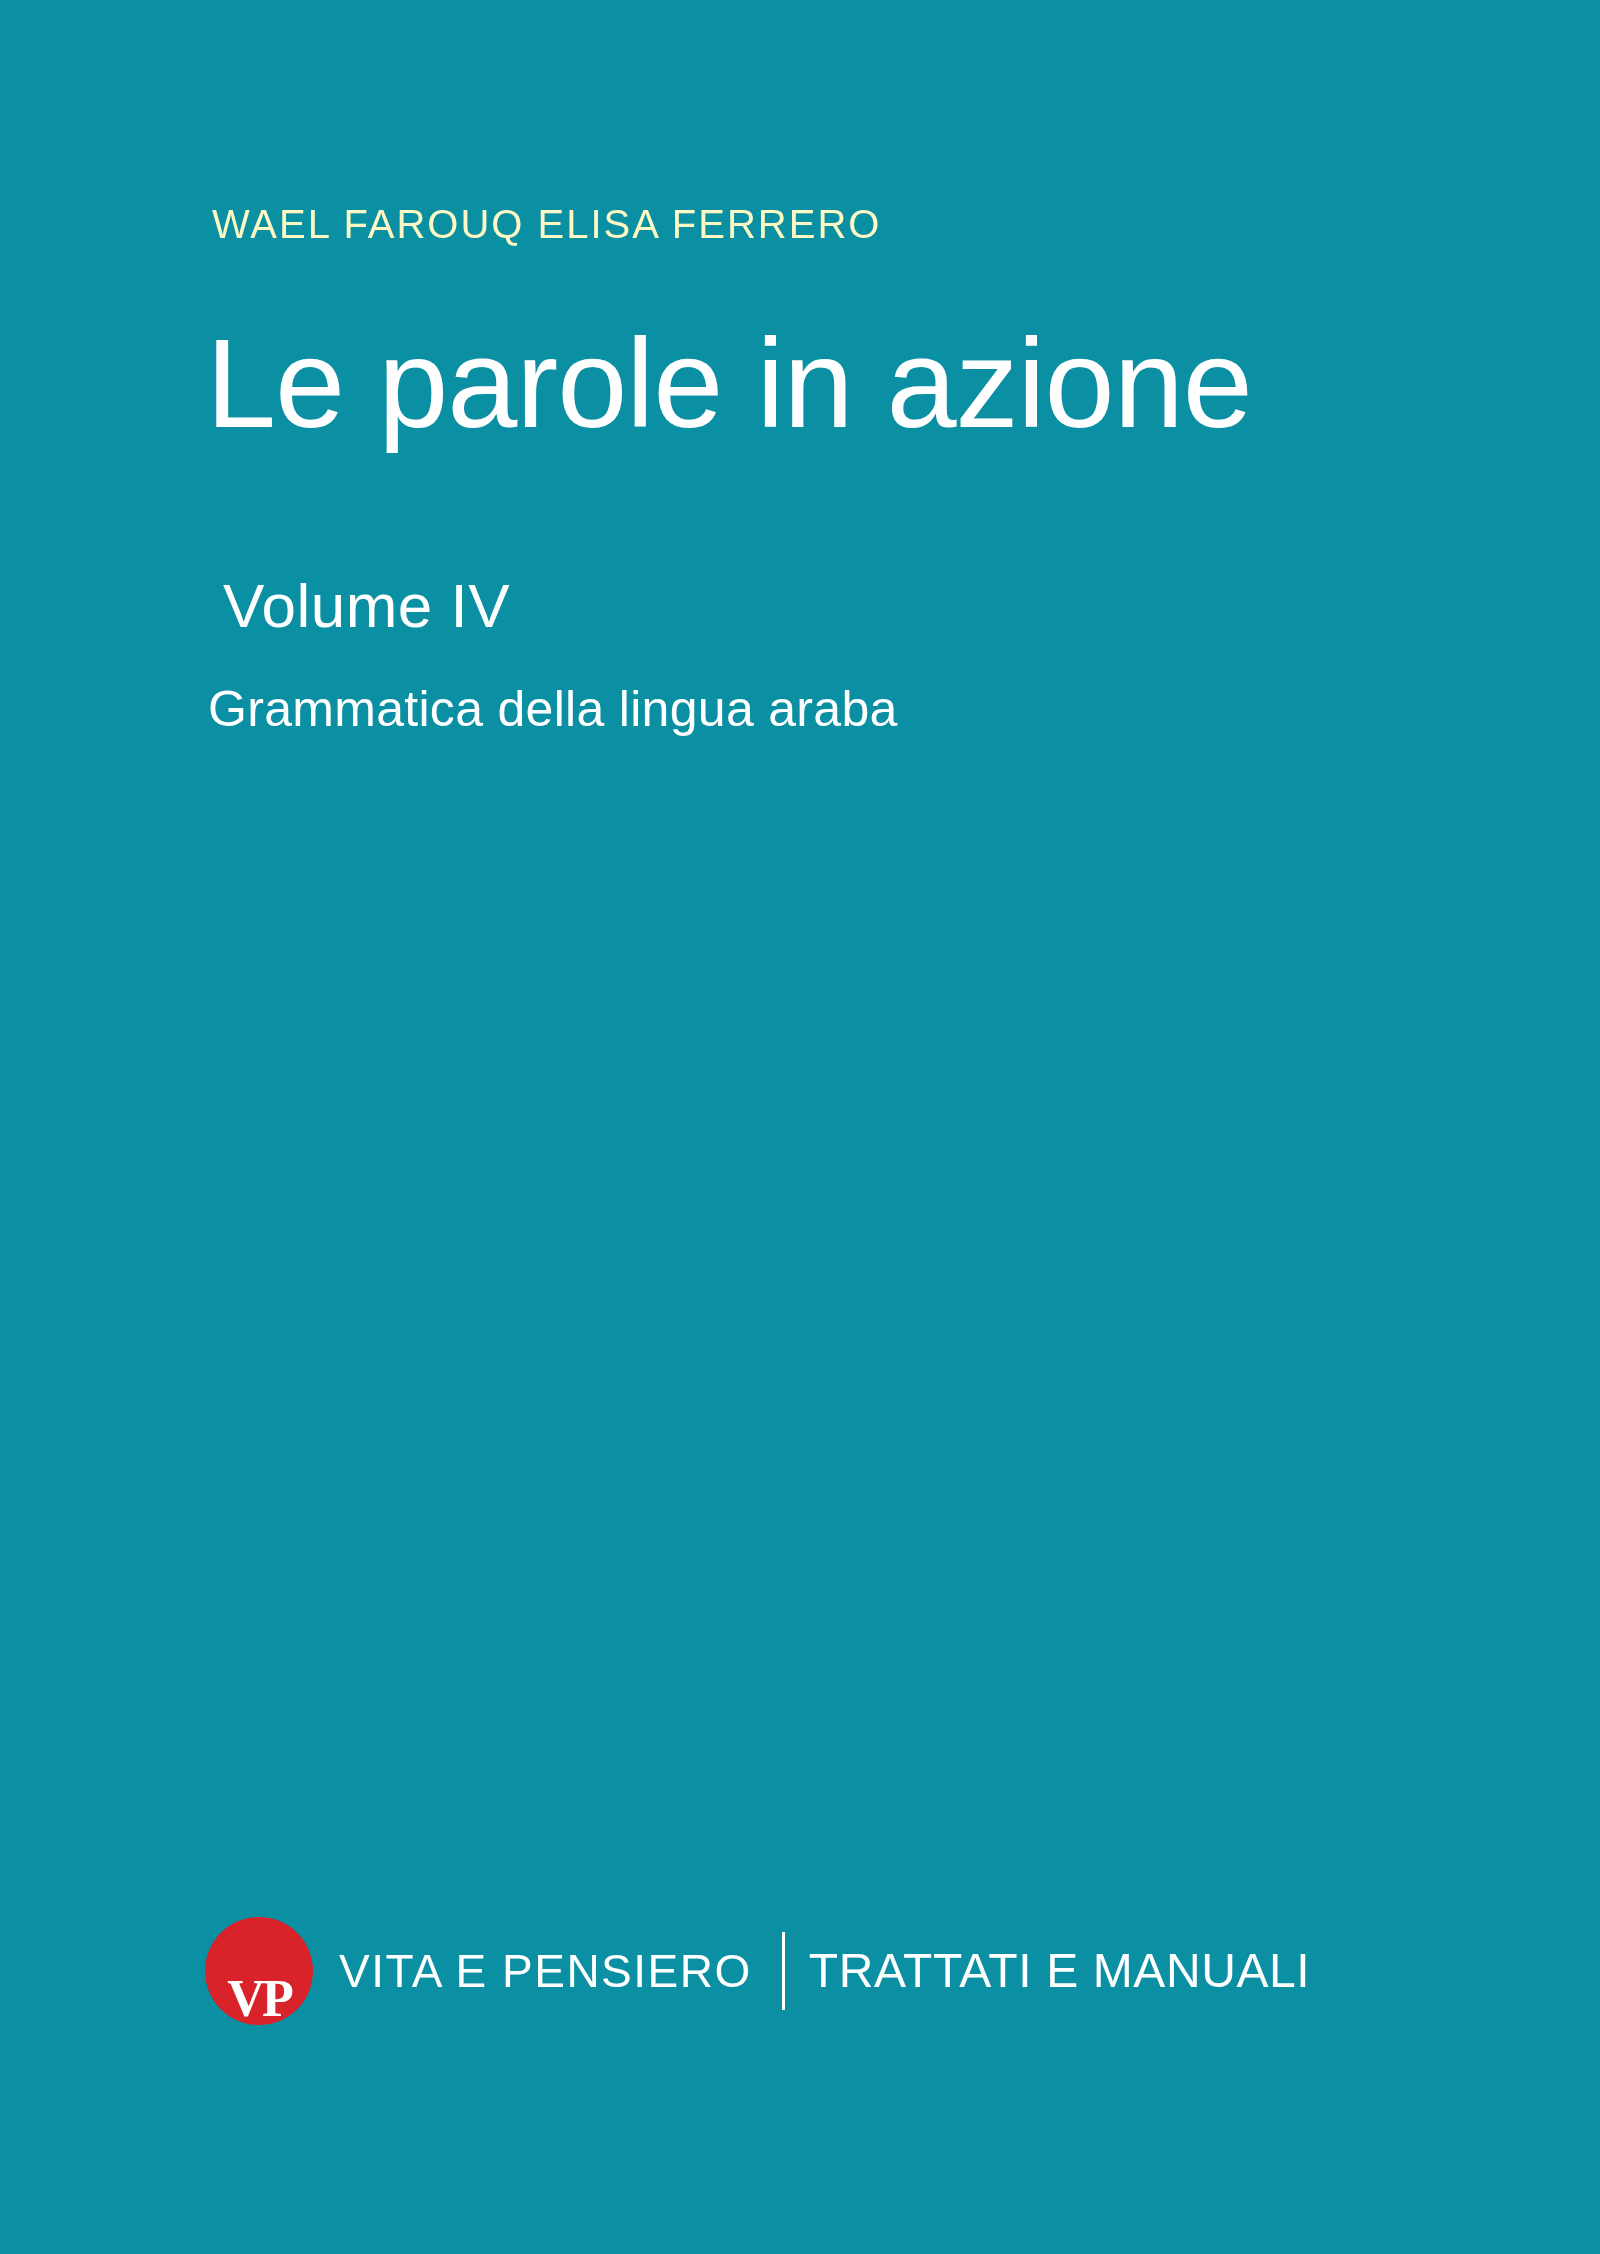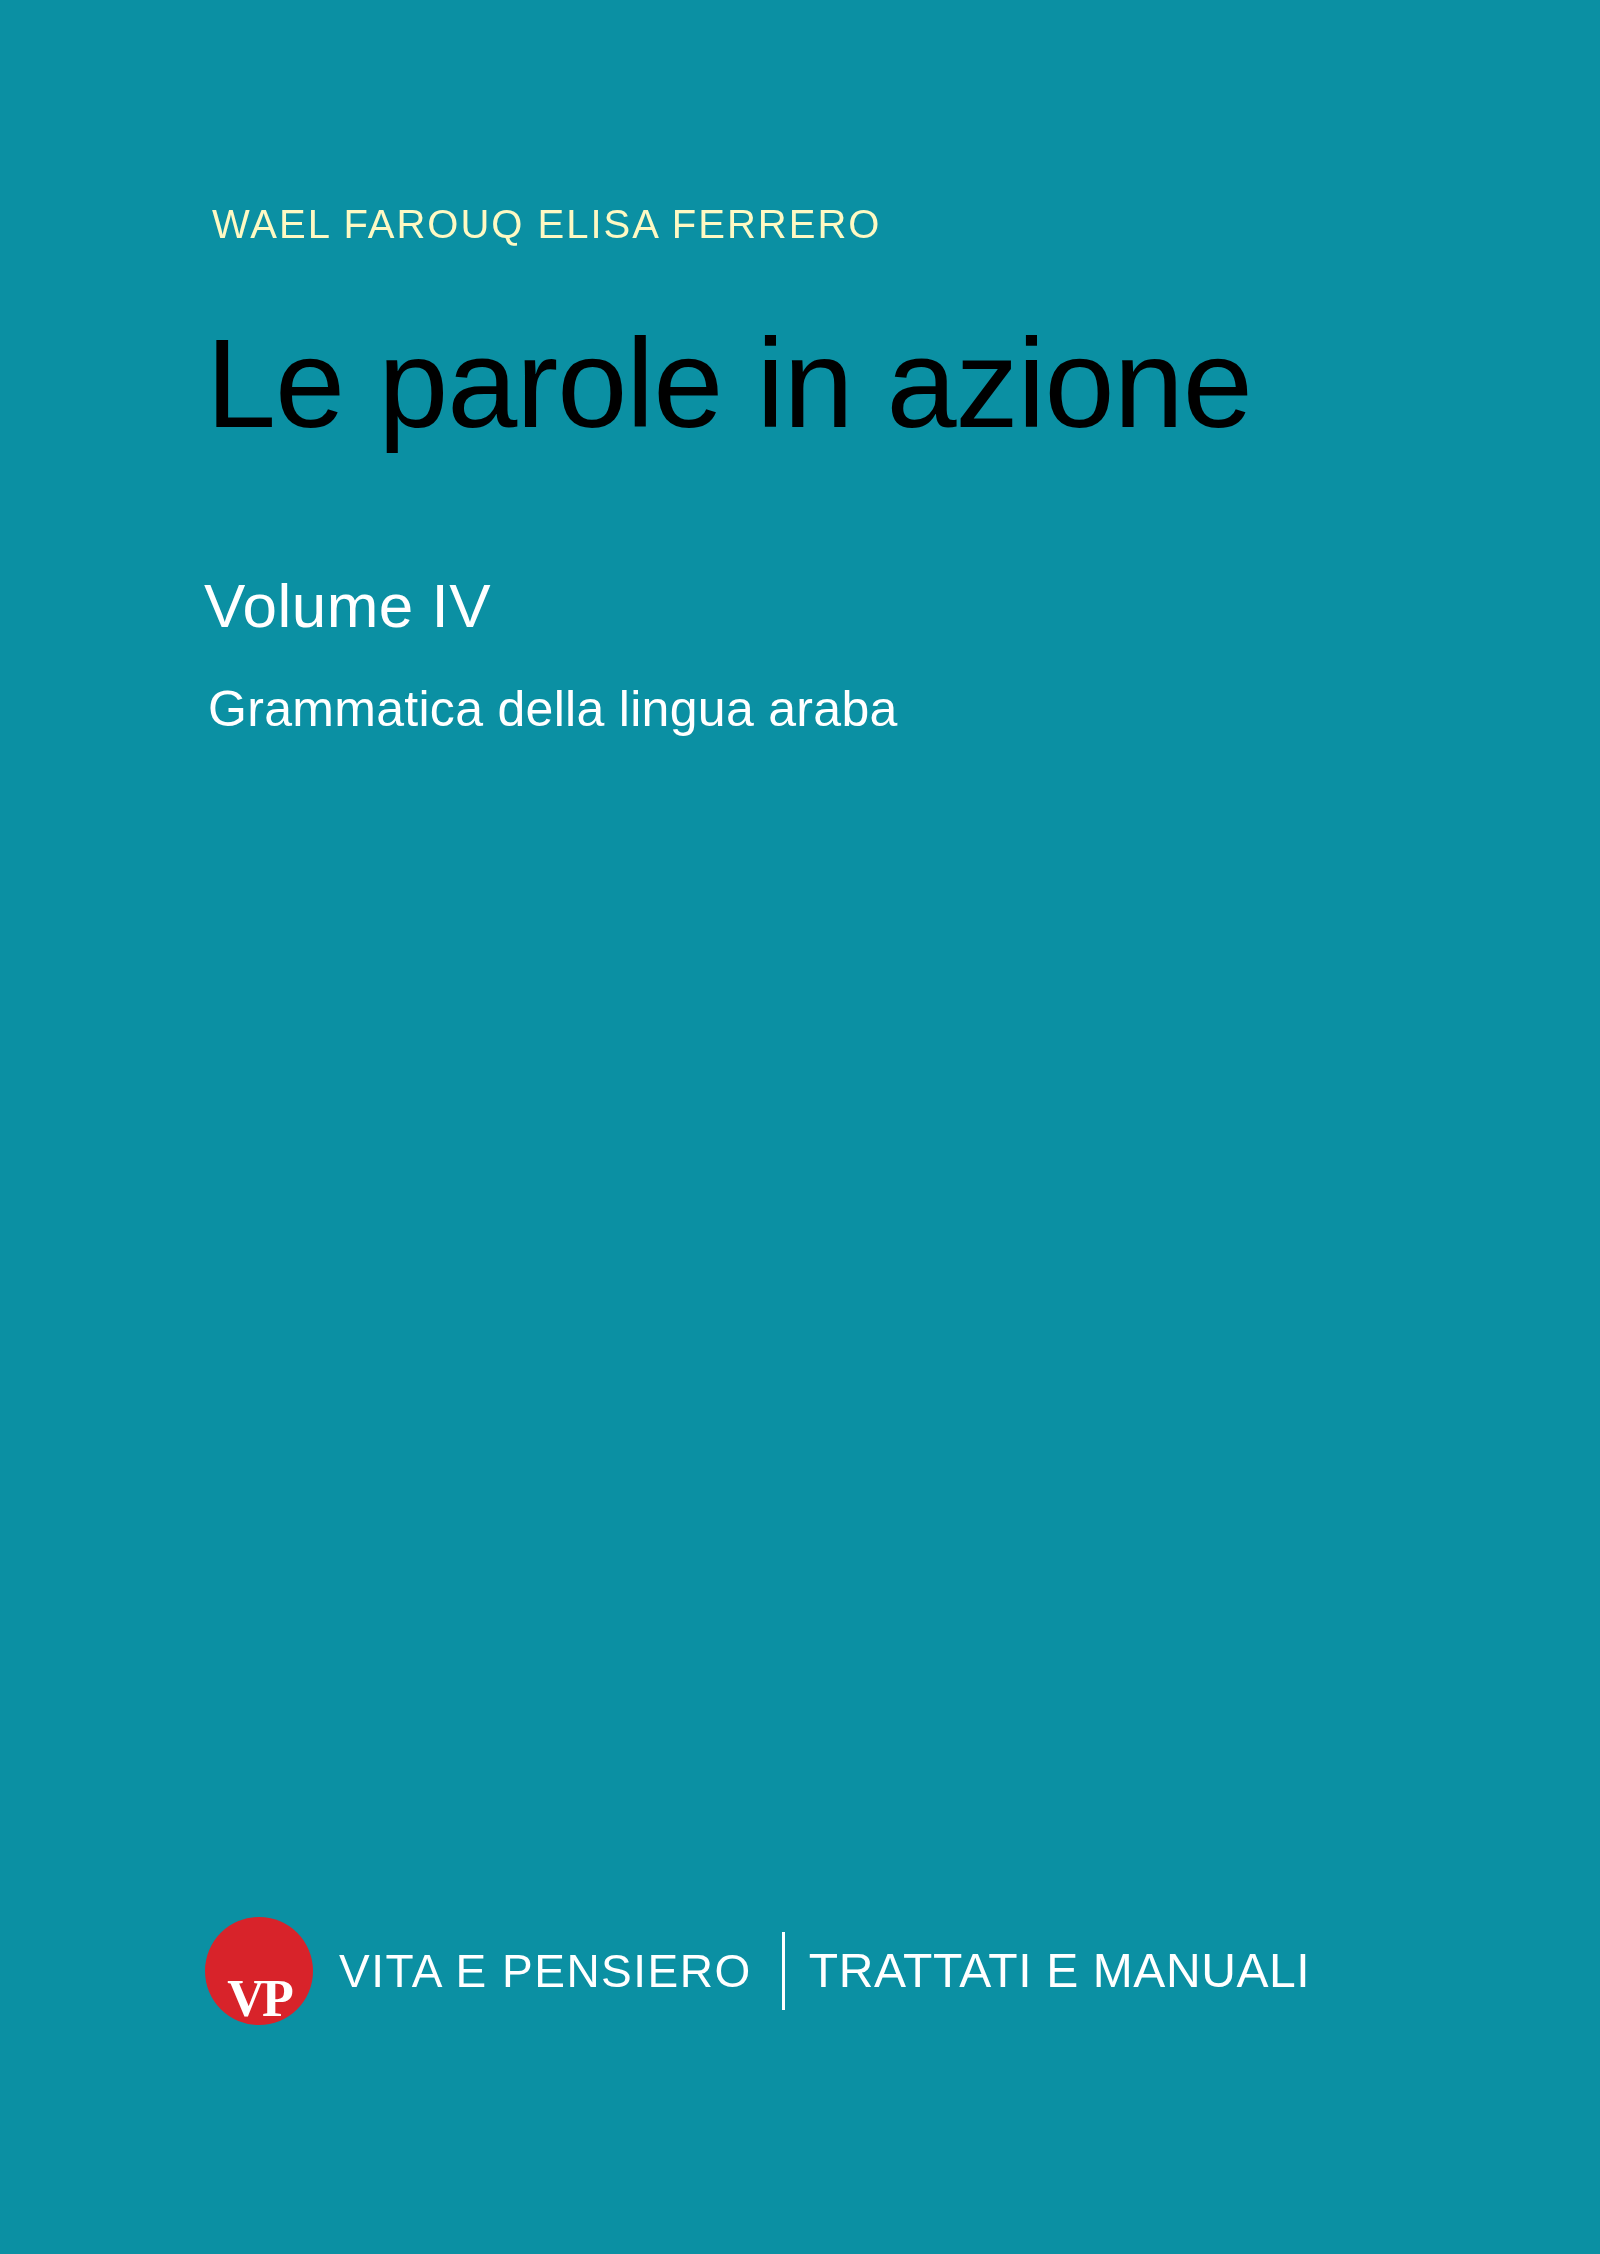--- a/index.html
+++ b/index.html
@@ -26,30 +26,30 @@
     color: #fef9c3;
     font-size: 40px;
     letter-spacing: 2px;
     font-weight: 400;
     white-space: nowrap;
   }
   .title {
     position: absolute;
     left: 206px;
     top: 318px;
-    color: #000000;
+    color: #ffffff;
     font-size: 126px;
     font-weight: 400;
     letter-spacing: -1px;
     line-height: 1.05;
     white-space: nowrap;
   }
   .volume {
     position: absolute;
-    left: 204px;
+    left: 223px;
     top: 570px;
     color: #ffffff;
     font-size: 62px;
     font-weight: 400;
     letter-spacing: 0.5px;
     white-space: nowrap;
   }
   .subtitle {
     position: absolute;
     left: 208px;

